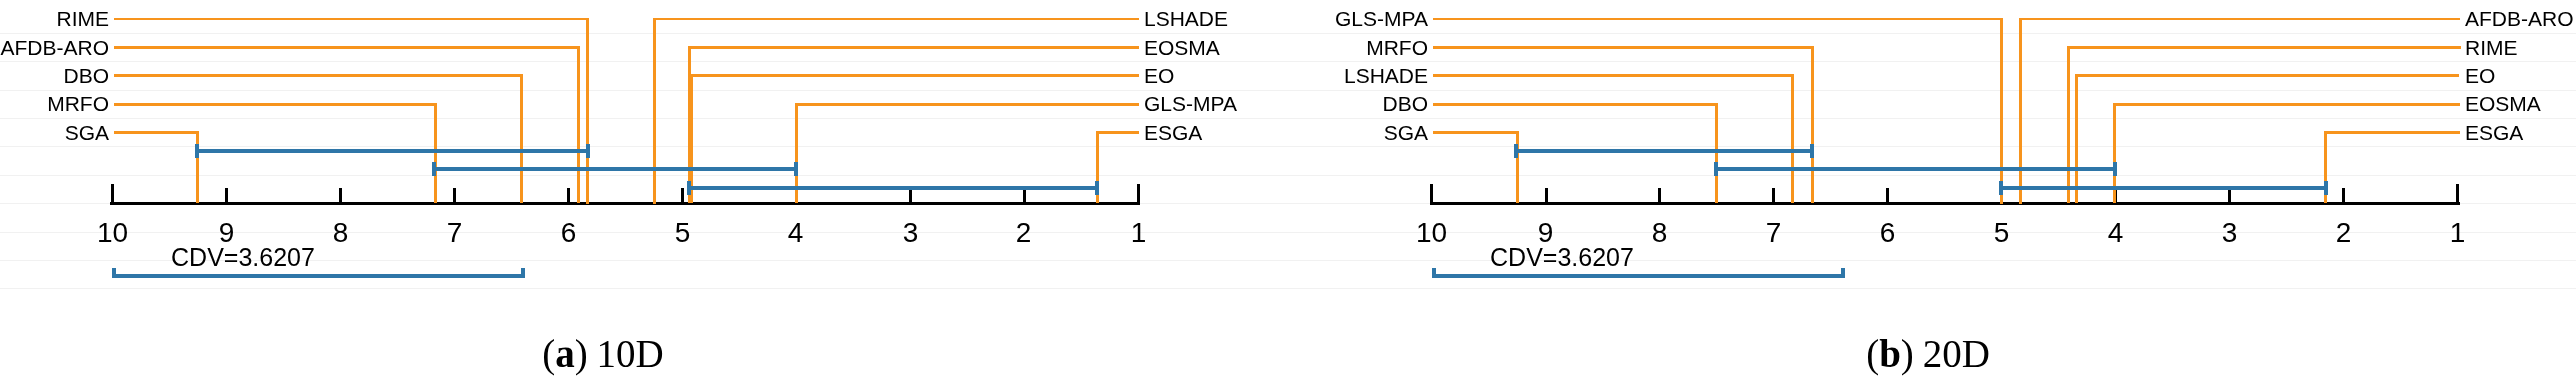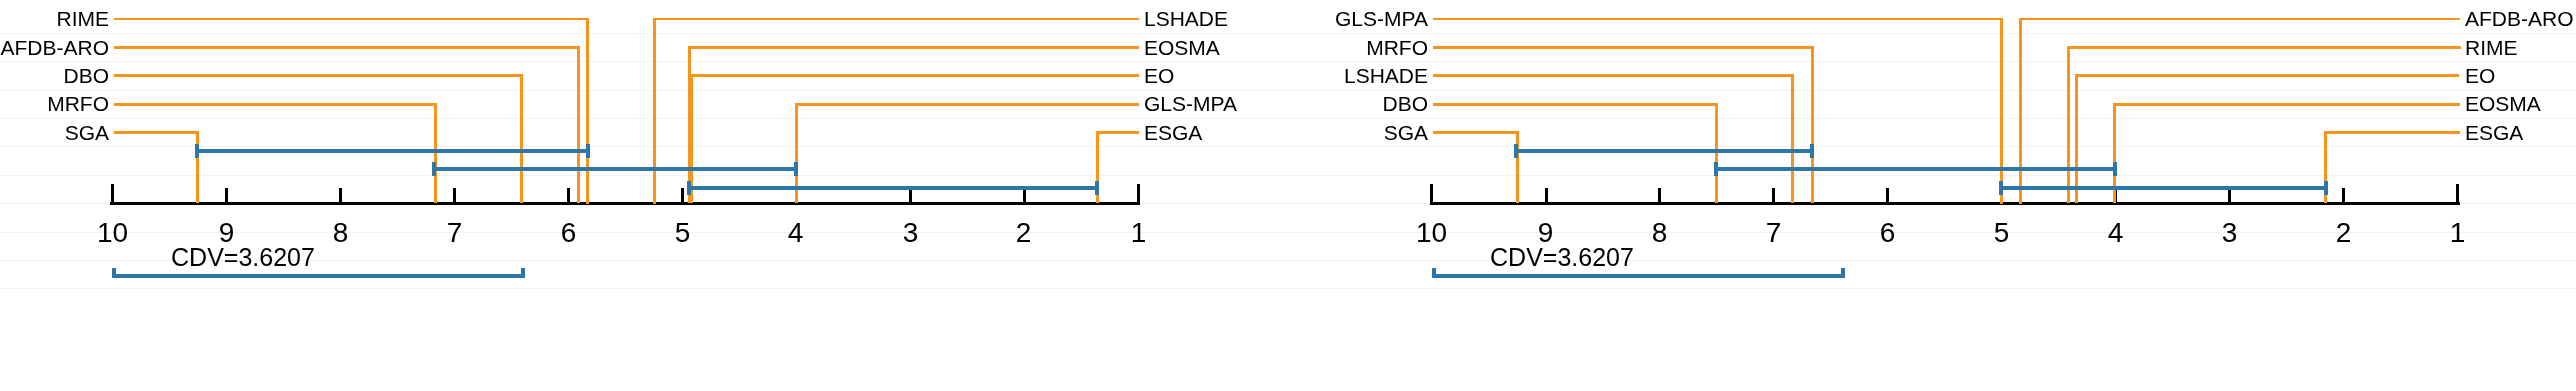--- a/index.html
+++ b/index.html
@@ -179,15 +179,21 @@
       <div class="bline" style="left: 2113px; top: 162px; width: 4.4px; height: 14px;"></div>
       <div class="bline" style="left: 2000px; top: 186px; width: 328px; height: 4.4px;"></div>
       <div class="bline" style="left: 1999px; top: 181px; width: 4.4px; height: 14px;"></div>
       <div class="bline" style="left: 2324px; top: 181px; width: 4.4px; height: 14px;"></div>
       <div class="bline" style="left: 1432px; top: 274px; width: 413px; height: 3.8px;"></div>
       <div class="bline" style="left: 1432px; top: 268px; width: 3.8px; height: 10px;"></div>
       <div class="bline" style="left: 1841px; top: 268px; width: 3.8px; height: 10px;"></div>
       <div class="cdv-label" style="left: 1562px; top: 244px;">CDV=3.6207</div>
     </div>
 
+  <div class="caption" style="left:603px;top:333px;">
+    <span>(</span><span class="marker">a</span><span>)</span><span class="dim">10D</span>
+  </div>
 
+  <div class="caption" style="left:1928px;top:333px;">
+    <span>(</span><span class="marker">b</span><span>)</span><span class="dim">20D</span>
+  </div>
 </div>
 
 
 </body></html>

